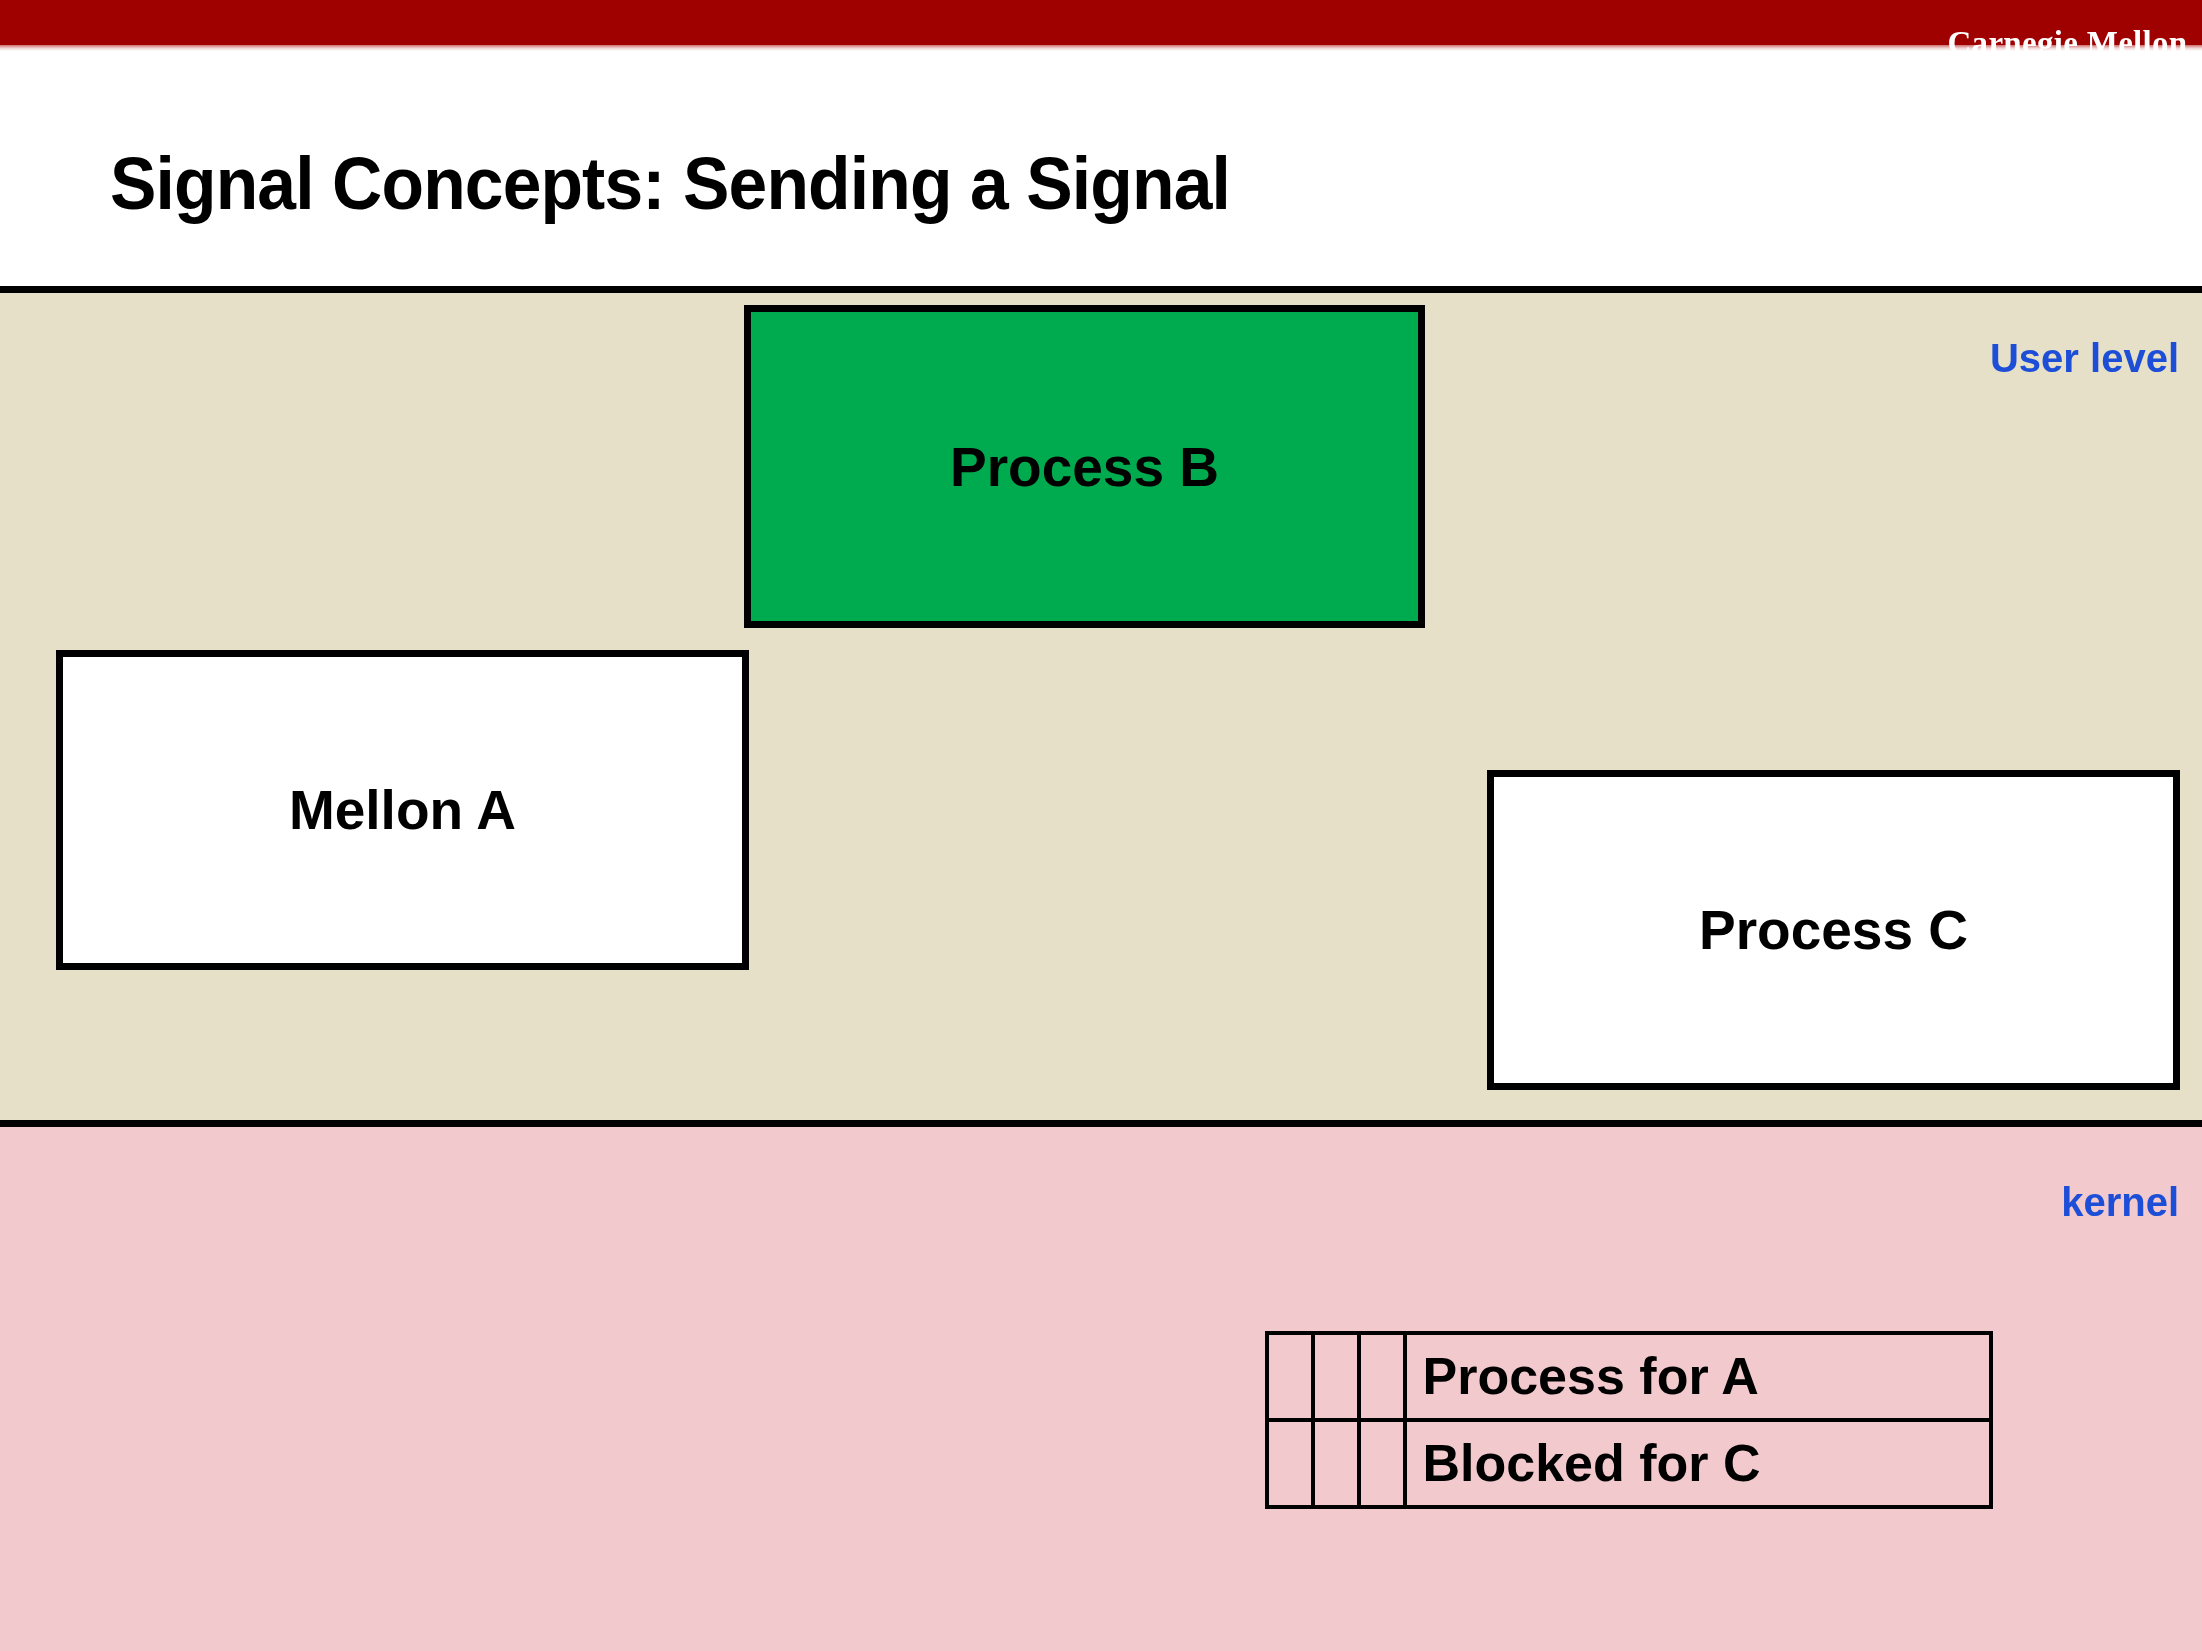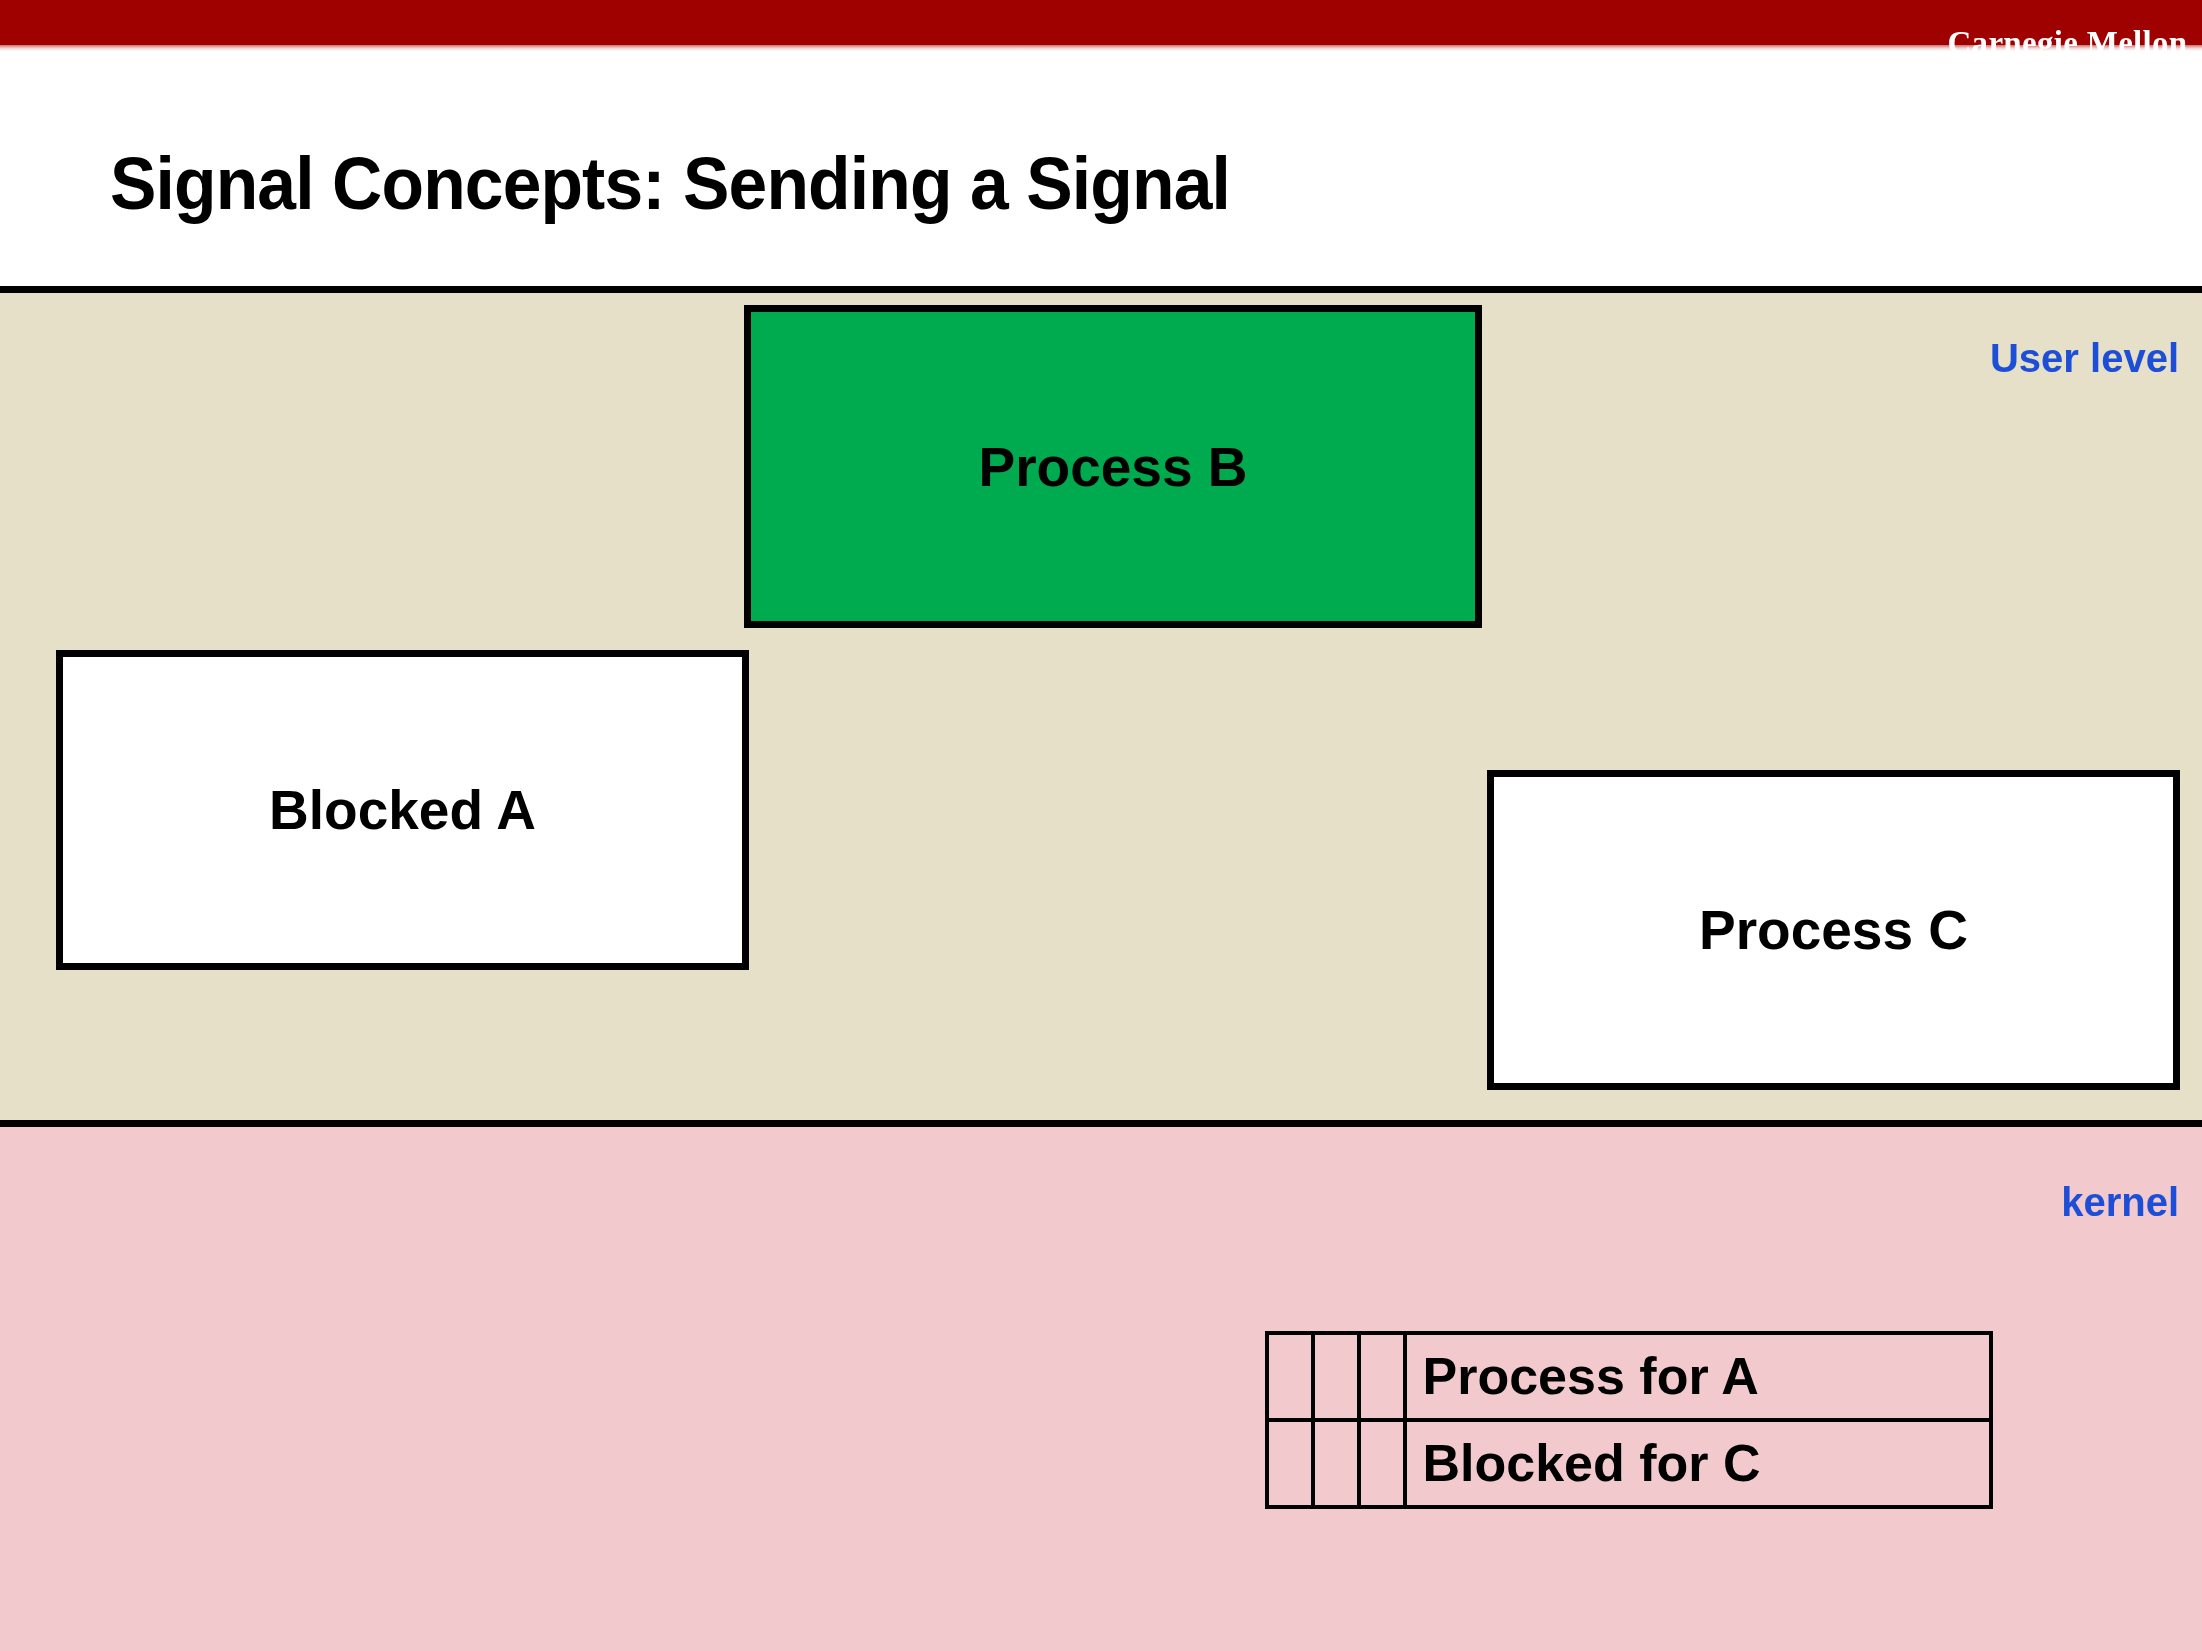--- a/index.html
+++ b/index.html
@@ -105,21 +105,21 @@
     font-weight: bold;
     font-size: 55px;
     color: #000000;
     white-space: nowrap;
   }
   .proc-a {
     left: 56px;  top: 650px;  width: 693px;  height: 320px;
     background: #FFFFFF;
   }
   .proc-b {
-    left: 744px; top: 305px;  width: 738px;  height: 323px;
+    left: 744px; top: 305px;  width: 681px;  height: 323px;
     background: #00AA4F;
   }
   .proc-c {
     left: 1487px; top: 770px; width: 693px;  height: 320px;
     background: #FFFFFF;
   }
 
   
   .sig-table {
     position: absolute;
@@ -168,21 +168,21 @@
 
   <div class="kernel-region">
     <div class="region-label kernel-label">kernel</div>
   </div>
 
   <div class="proc-box proc-b">
     <span>Process B</span>
   </div>
 
   <div class="proc-box proc-a">
-    <span>Blocked A</span>
+    <span>Mellon A</span>
   </div>
 
   <div class="proc-box proc-c">
     <span>Process C</span>
   </div>
 
 
   <table class="sig-table table-blocked">
     <tbody>
         <tr>

